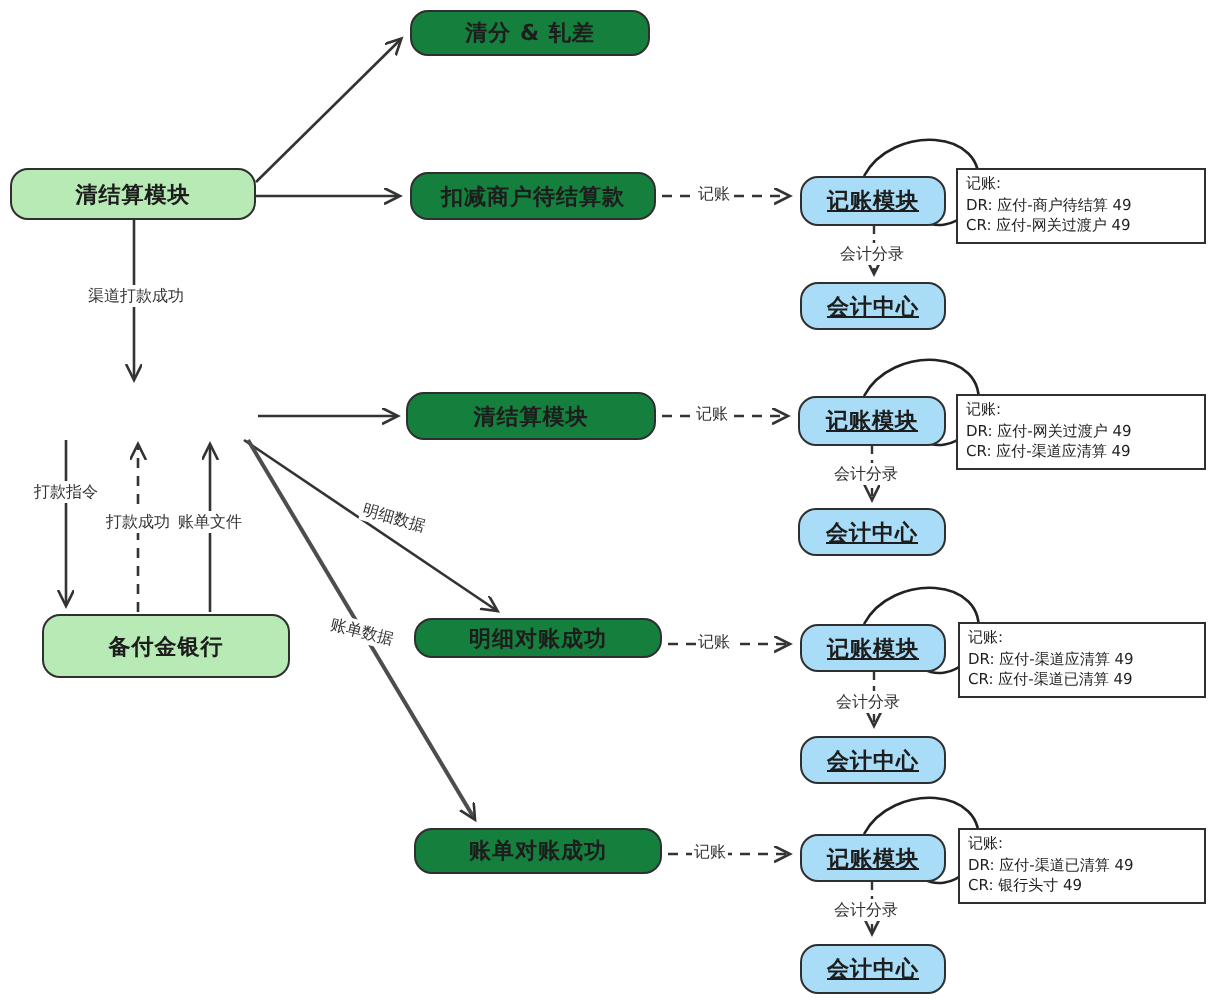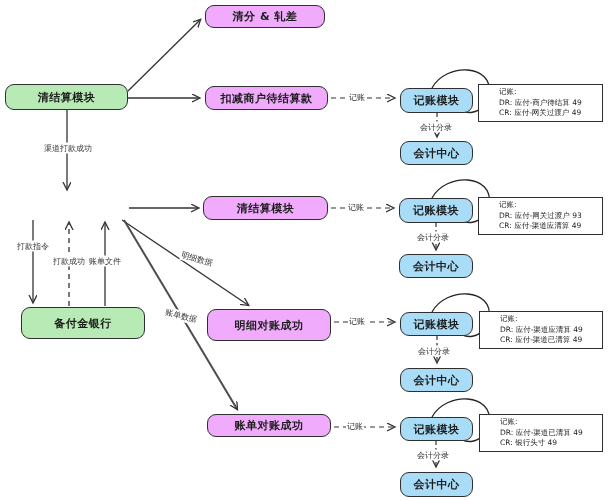--- a/index.html
+++ b/index.html
@@ -4,27 +4,27 @@
 <style>
   html,body{margin:0;padding:0;background:#fff;}
   .canvas{
     position:relative;width:608px;height:500px;background:#ffffff;overflow:hidden;
     font-family:"DejaVu Sans","Liberation Sans",sans-serif;color:#222;
   }
   svg.edges{position:absolute;left:0;top:0;z-index:1;}
   .node{
     position:absolute;z-index:3;display:flex;align-items:center;justify-content:center;
     border:1.5px solid #2f2f2f;border-radius:9px;font-size:11px;font-weight:600;
-    letter-spacing:.5px;color:#1d1d1d;box-sizing:border-box;background:#f0abfc;
+    letter-spacing:.5px;color:#1d1d1d;box-sizing:border-box;background:#15803d;
   }
   .node.green{background:#b7eab4;}
-  .node.blue{background:#a9ddf7;}
+  .node.blue{background:#a9ddf7;text-decoration:underline;}
   .note{
     position:absolute;z-index:4;background:#fff;border:1.2px solid #2f2f2f;
-    font-size:7.5px;line-height:1.4;padding:2px 20px;box-sizing:border-box;color:#1d1d1d;
+    font-size:7.5px;line-height:1.4;padding:2px 4px;box-sizing:border-box;color:#1d1d1d;
   }
   .note div{white-space:nowrap;}
   .elabel{
     position:absolute;z-index:2;font-size:8px;color:#333;background:#fff;
     padding:0 1px;white-space:nowrap;transform:translate(-50%,-50%);
   }
   .elabel.r16{transform:translate(-50%,-50%) rotate(16deg);}
   .elabel.r14{transform:translate(-50%,-50%) rotate(14deg);}
   .watermark{
     position:absolute;z-index:5;font-size:18px;font-weight:700;color:#c6c6c6;
@@ -67,41 +67,41 @@
     <path d="M432,312 C446,286 494,288 489,318 C485,340 460,342 455,326" fill="none" stroke="#222" stroke-width="1.3" marker-end="url(#arr)"></path>
     <path d="M432,417 C446,391 494,393 489,423 C485,445 460,447 455,431" fill="none" stroke="#222" stroke-width="1.3" marker-end="url(#arr)"></path>
   </svg>
 
   <div class="node green" style="left:5px;top:84px;width:123px;height:26px">清结算模块</div>
   <div class="node green" style="left:21px;top:307px;width:124px;height:32px">备付金银行</div>
 
   <div class="node" style="left:205px;top:5px;width:120px;height:23px">清分 &amp; 轧差</div>
   <div class="node" style="left:205px;top:86px;width:123px;height:24px">扣减商户待结算款</div>
   <div class="node" style="left:203px;top:196px;width:125px;height:24px">清结算模块</div>
-  <div class="node" style="left:207px;top:309px;width:124px;height:32px">明细对账成功</div>
+  <div class="node" style="left:207px;top:309px;width:124px;height:20px">明细对账成功</div>
   <div class="node" style="left:207px;top:414px;width:124px;height:23px">账单对账成功</div>
 
   <div class="node blue" style="left:400px;top:88px;width:73px;height:25px">记账模块</div>
   <div class="node blue" style="left:399px;top:198px;width:74px;height:25px">记账模块</div>
   <div class="node blue" style="left:400px;top:312px;width:73px;height:24px">记账模块</div>
   <div class="node blue" style="left:400px;top:417px;width:73px;height:24px">记账模块</div>
 
   <div class="node blue" style="left:400px;top:141px;width:73px;height:24px">会计中心</div>
   <div class="node blue" style="left:399px;top:254px;width:74px;height:24px">会计中心</div>
   <div class="node blue" style="left:400px;top:368px;width:73px;height:24px">会计中心</div>
   <div class="node blue" style="left:400px;top:472px;width:73px;height:25px">会计中心</div>
 
   <div class="note" style="left:478px;top:84px;width:125px">
     <div>记账:</div>
     <div>DR: 应付-商户待结算 49</div>
     <div>CR: 应付-网关过渡户 49</div>
   </div>
   <div class="note" style="left:478px;top:197px;width:125px">
     <div>记账:</div>
-    <div>DR: 应付-网关过渡户 93</div>
+    <div>DR: 应付-网关过渡户 49</div>
     <div>CR: 应付-渠道应清算 49</div>
   </div>
   <div class="note" style="left:479px;top:311px;width:124px">
     <div>记账:</div>
     <div>DR: 应付-渠道应清算 49</div>
     <div>CR: 应付-渠道已清算 49</div>
   </div>
   <div class="note" style="left:479px;top:414px;width:124px">
     <div>记账:</div>
     <div>DR: 应付-渠道已清算 49</div>

